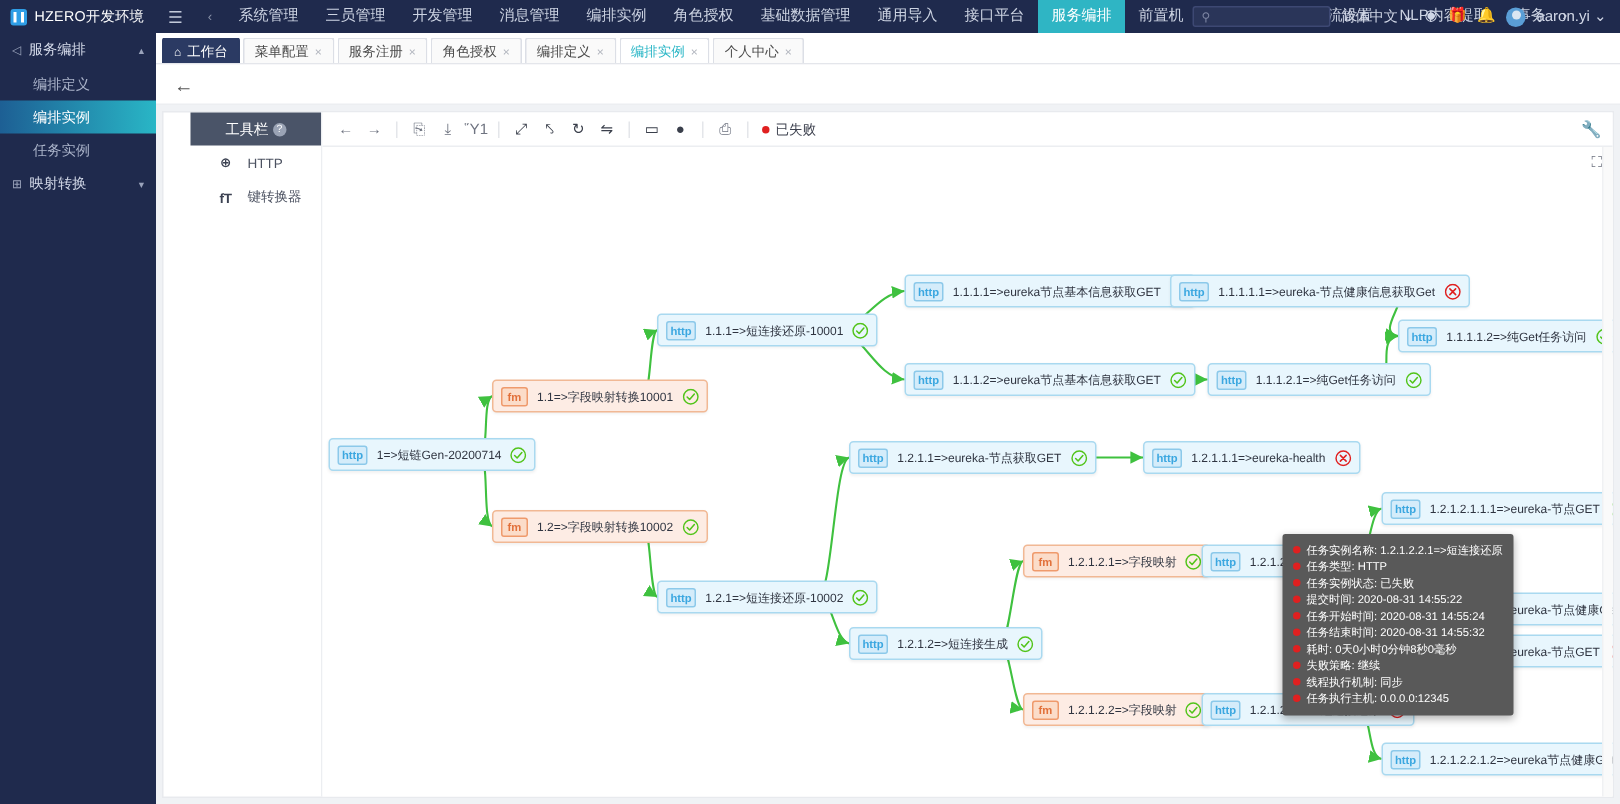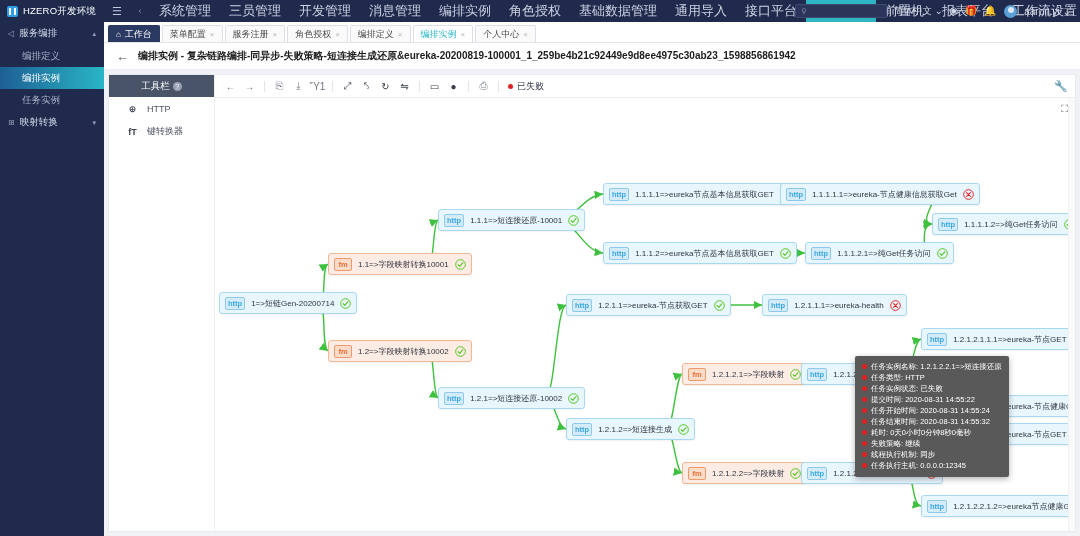--- a/index.html
+++ b/index.html
@@ -34,21 +34,21 @@
     width: 26px; height: 22px; display: flex; align-items: center; justify-content: center;
     color: #c3cada; font-size: 11px;
   }
   #collapse-caret {
     width: 20px; height: 22px; display: flex; align-items: center; justify-content: center;
     color: #8891a8; font-size: 9px;
   }
   #mainmenu { display: flex; align-items: stretch; height: 22px; flex: 1; min-width: 0; }
   .mitem {
     padding: 0 9px; height: 22px; line-height: 22px; color: #ccd3e2;
-    font-size: 13px; white-space: nowrap; cursor: pointer;
+    font-size: 10px; white-space: nowrap; cursor: pointer;
   }
   .mitem.active { background: #2fb5c4; color: #fff; }
   .mitem.more { color: #ccd3e2; padding: 0 4px 0 2px; }
   #topright { display: flex; align-items: center; gap: 7px; padding-right: 9px; height: 22px; }
   #menu-search {
     width: 92px; height: 14px; background: #2a3559; border: 1px solid #3d4873;
     border-radius: 2px; display: flex; align-items: center; gap: 4px; padding: 0 5px;
   }
   #menu-search .ph { color: #7d86a3; font-size: 8px; white-space: nowrap; margin-top: 40px; }
   .ticon { color: #cfd6e6; font-size: 10px; line-height: 1; cursor: pointer; }
@@ -113,21 +113,21 @@
   
   #designer {
     position: absolute; left: 104px; top: 70px; width: 976px; height: 466px;
     background: #f0f2f5; padding: 4px 4px 4px 4px;
   }
   #panel {
     position: relative; width: 968px; height: 458px; background: #fff;
     border: 1px solid #e8eaee; display: flex;
   }
   
-  #palette { width: 106px; border-right: 1px solid #eceef1; flex: none; }
+  #palette { width: 106px; border-right: 1px solid #eceef1; flex: none; padding-left: 18px; }
   #palette-head {
     height: 22px; background: #4a5468; color: #fff; font-size: 9.5px;
     display: flex; align-items: center; justify-content: center; gap: 3px;
   }
   #palette-head .q {
     width: 9px; height: 9px; border-radius: 50%; background: #9aa3b5; color: #fff;
     font-size: 7px; line-height: 9px; text-align: center;
   }
   .pal-item {
     height: 23px; display: flex; align-items: center; gap: 9px;
@@ -285,21 +285,20 @@
       <span class="x">×</span>
     </div>
     <div class="tab">
       <span>个人中心</span>
       <span class="x">×</span>
     </div>
   </div>
 
 <div id="pagetitle">
   <span id="back-arrow">←</span>
-  <span id="title-text">编排实例 - 复杂链路编排-同异步-失败策略-短连接生成还原&amp;eureka-20200819-100001_1_259be4b21c92449e9d8ee4975c30ab23_1598856861942</span>
 </div>
 
 <div id="designer">
   <div id="panel">
 
     <div id="palette">
       <div id="palette-head">
         <span>工具栏</span>
         <span class="q">?</span>
       </div>

